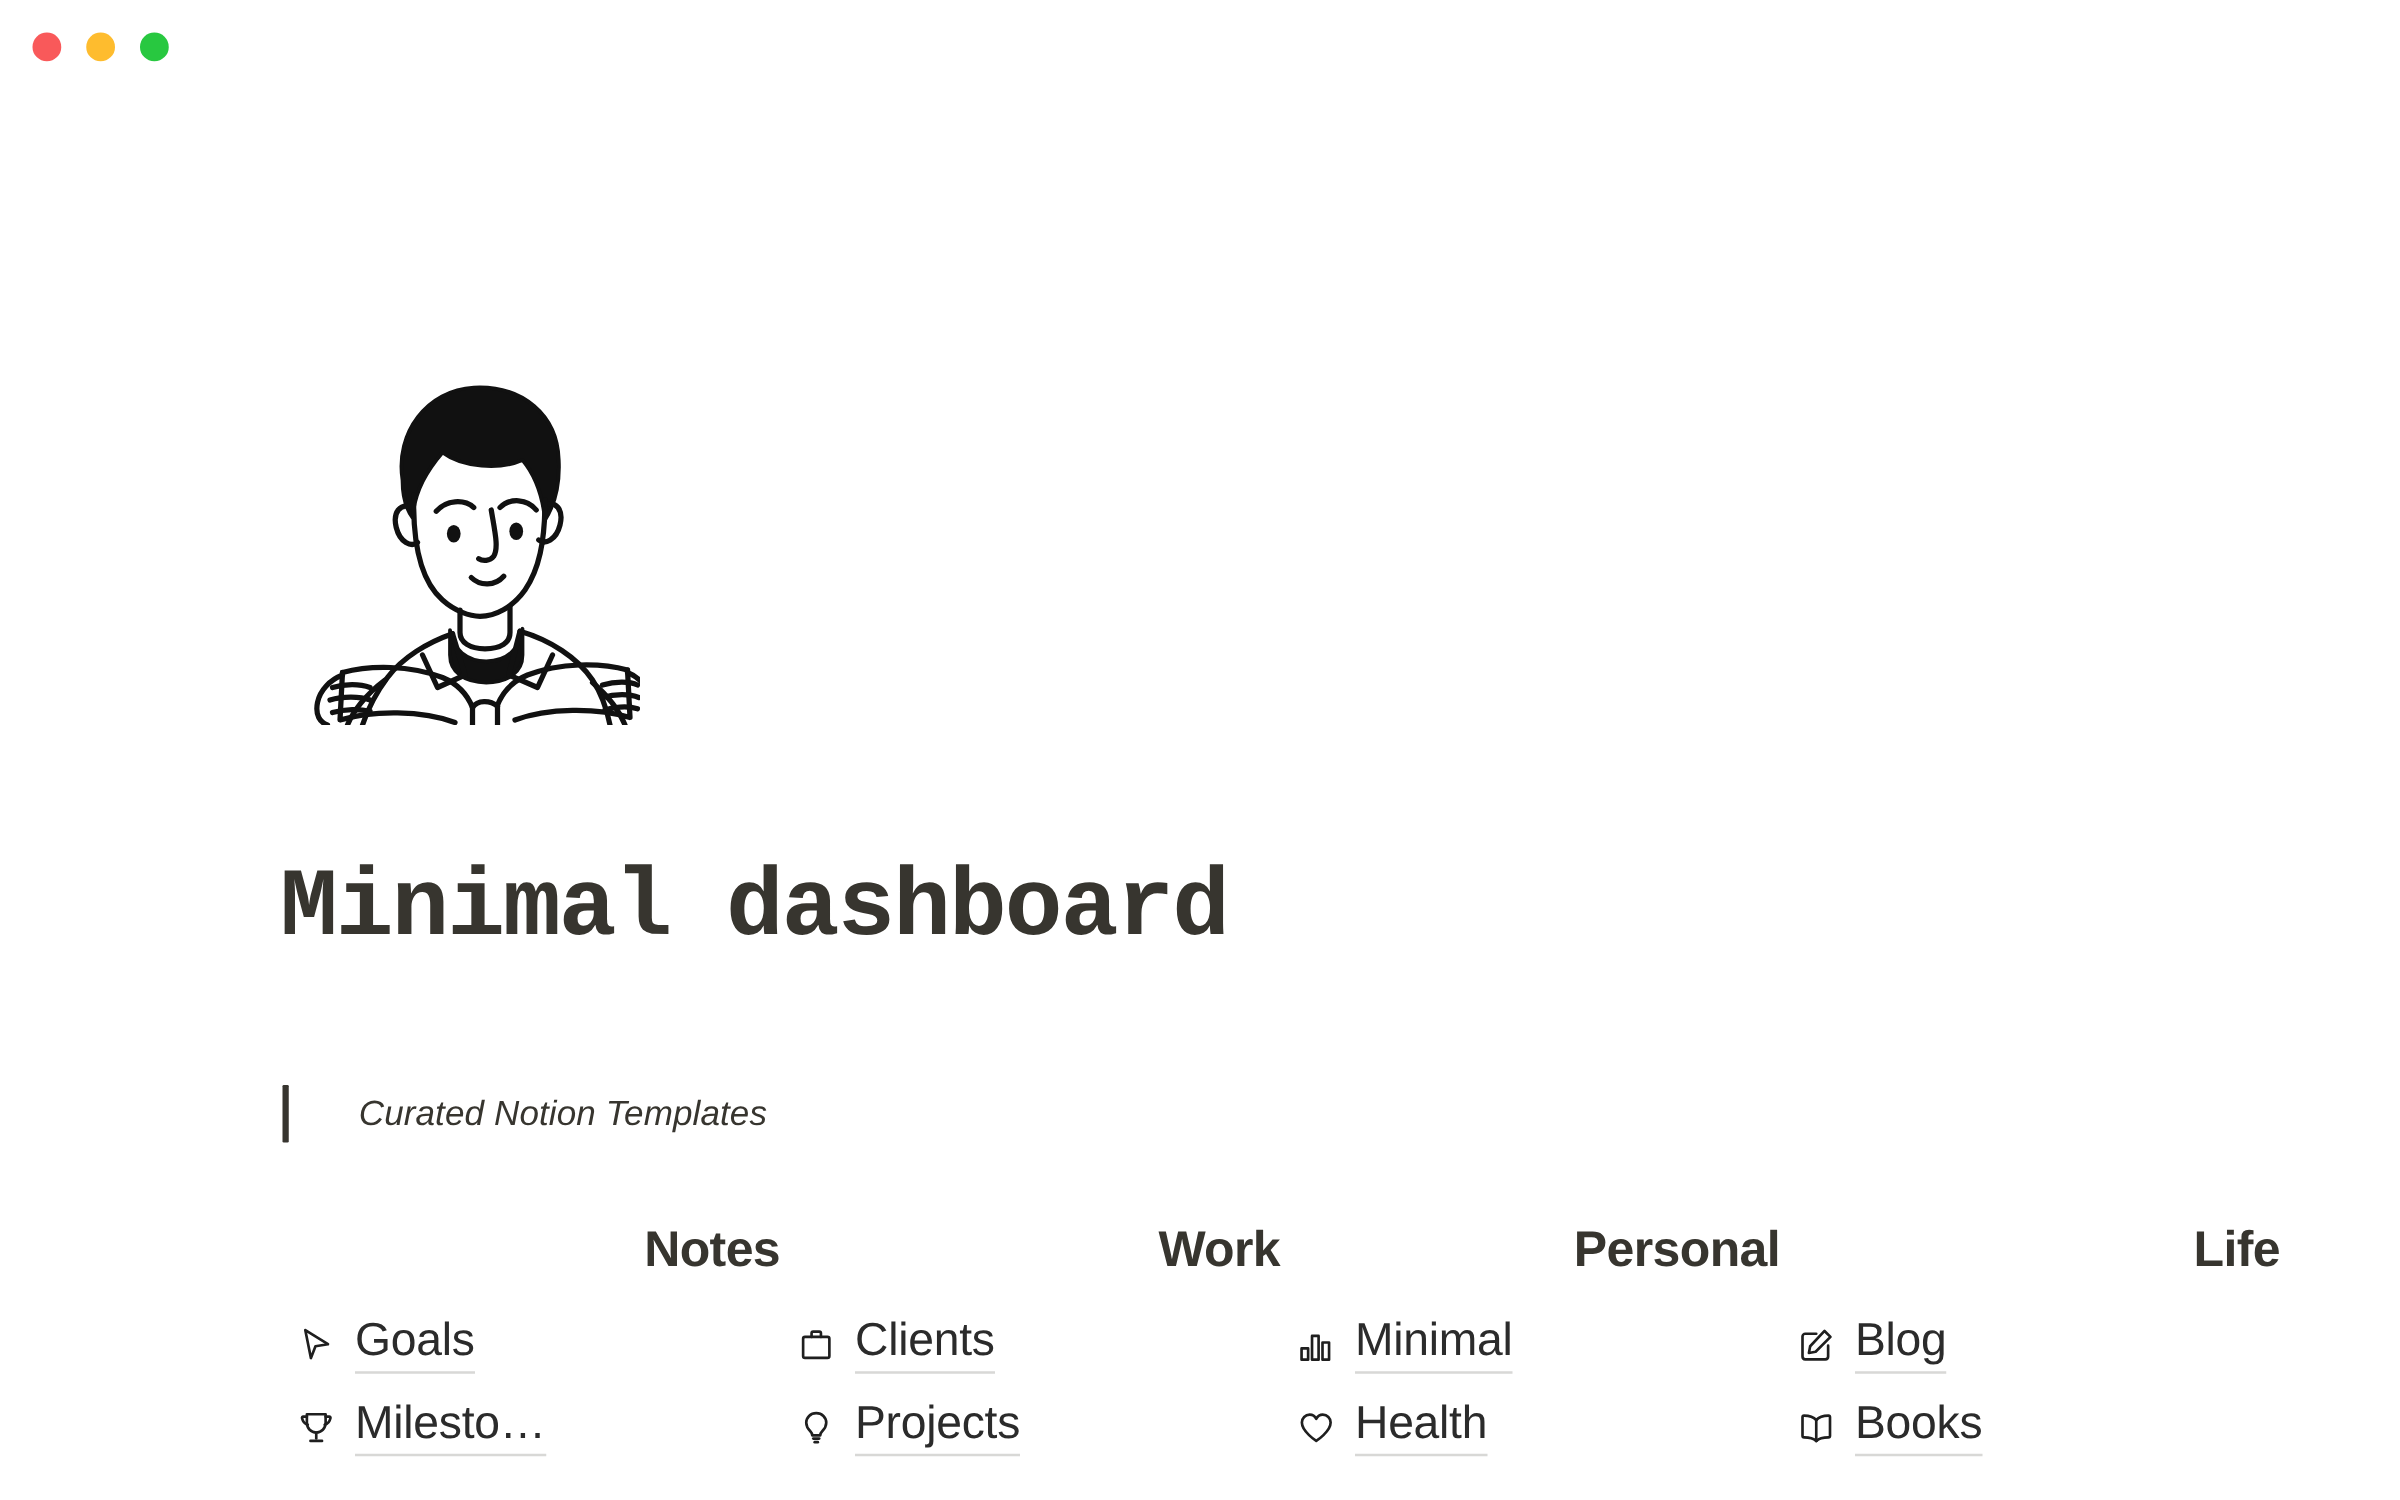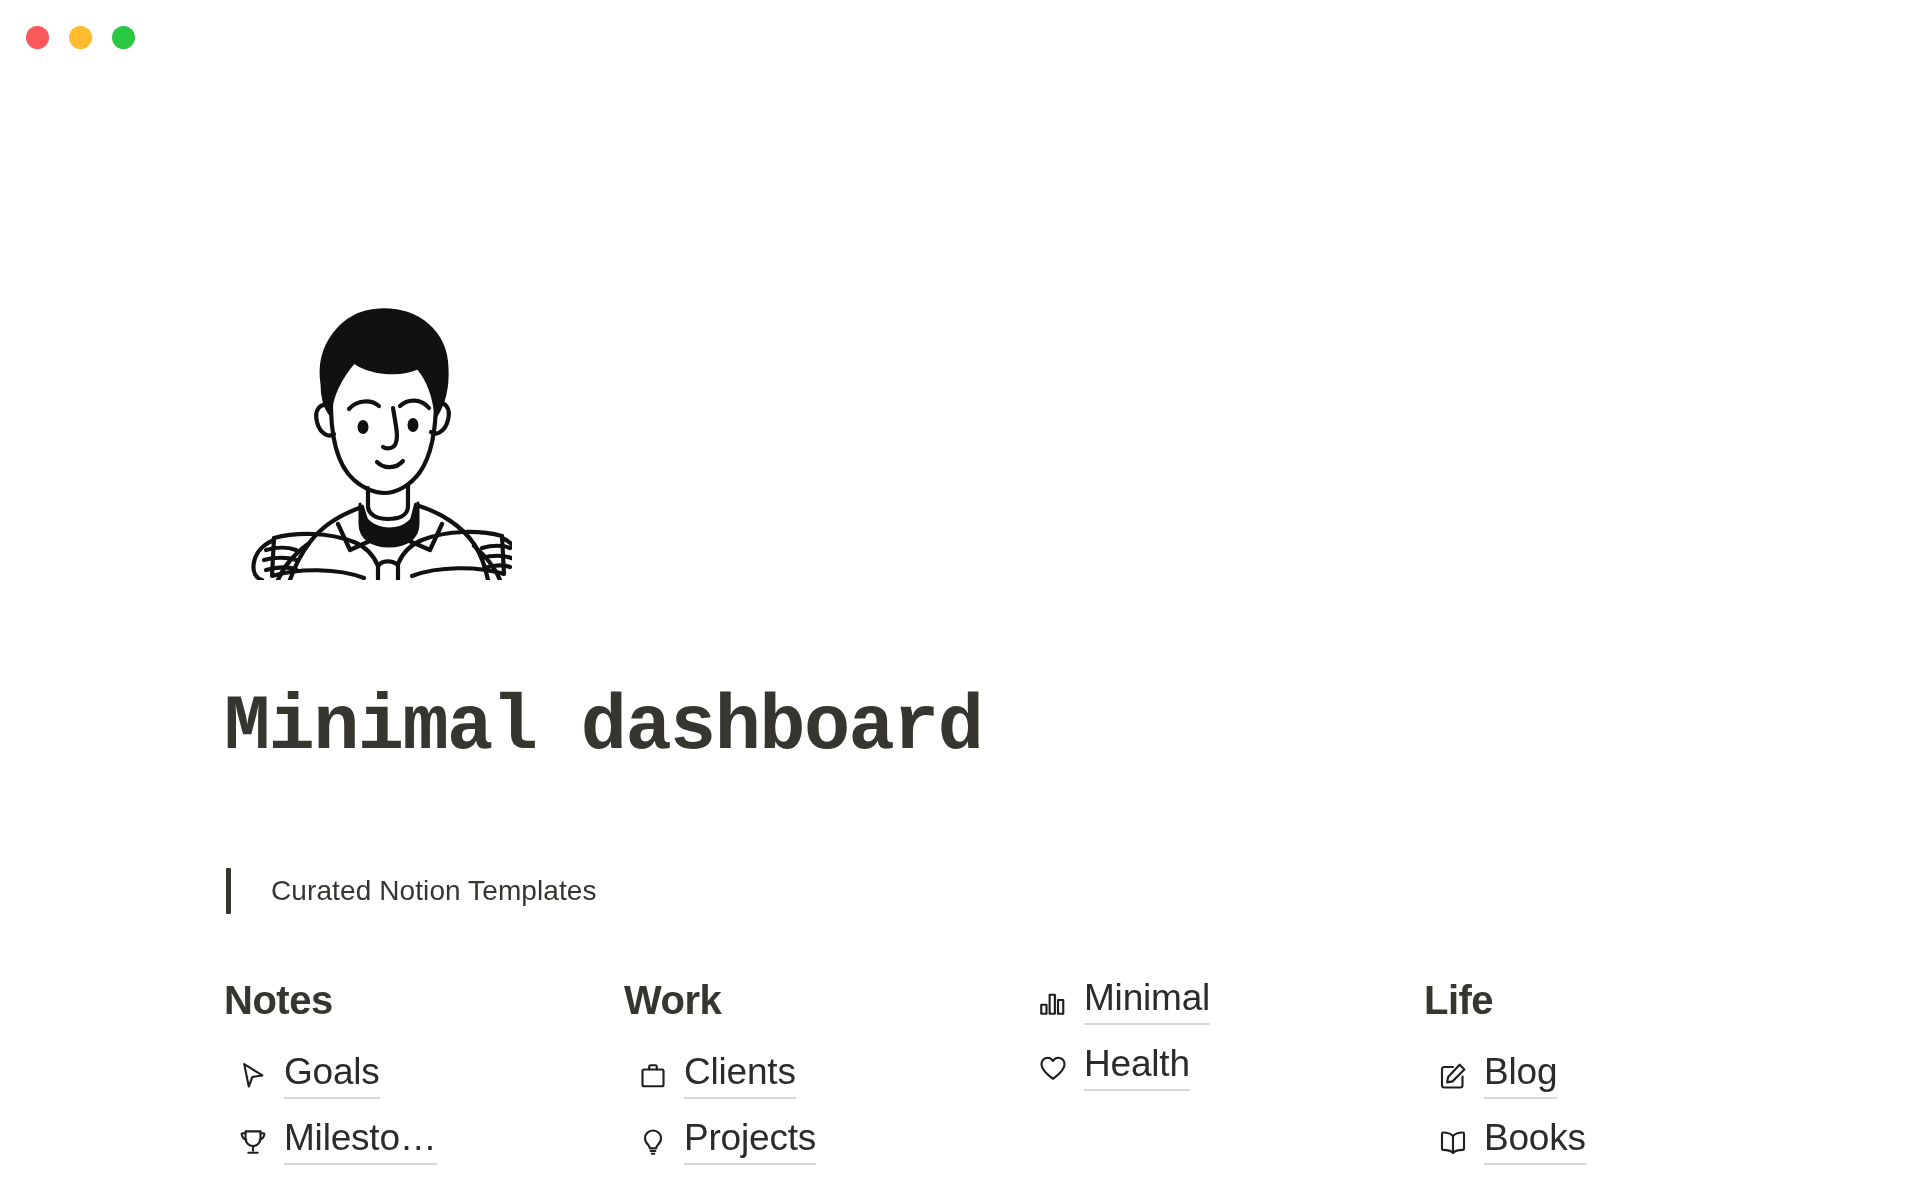--- a/index.html
+++ b/index.html
@@ -78,36 +78,37 @@
     height: 54px;
   }
   #quote-bar {
     width: 5px;
     height: 46px;
     background: #37352f;
     border-radius: 1px;
     flex: 0 0 auto;
   }
   #quote-text {
-    margin-left: 40px;
+    margin-left: 56px;
     font-size: 28px;
     color: #37352f;
     letter-spacing: 0.1px;
     white-space: nowrap;
+    font-style: italic;
   }
 
   
   #link-columns {
     position: absolute;
     left: 224px;
     top: 980px;
     width: 1620px;
     display: flex;
   }
-  .link-column { width: 400px; flex: 0 0 400px; }
+  .link-column { width: 400px; flex: 0 0 400px; text-align: right; }
 
   .column-heading {
     font-size: 40px;
     font-weight: bold;
     color: #37352f;
     letter-spacing: -0.5px;
     margin: 0 0 34px 0;
     line-height: 1;
     white-space: nowrap;
   }
@@ -267,20 +268,21 @@
             <path d="M12 2.8 C8.3 2.8 5.6 5.6 5.6 9 C5.6 11.4 6.9 13.1 8.2 14.4 C9 15.2 9.4 16 9.4 17 H14.6 C14.6 16 15 15.2 15.8 14.4 C17.1 13.1 18.4 11.4 18.4 9 C18.4 5.6 15.7 2.8 12 2.8 Z"></path>
             <path d="M10.1 19.1 H13.9"></path>
             <path d="M11 21.4 H13"></path>
           </svg>
         </span>
         <span class="link-label">Projects</span>
       </div>
     </div>
 
     <div class="link-column">
+      <div class="column-heading">Personal</div>
 
       <div class="link-row">
         <span class="link-icon">
           <svg width="30" height="30" viewBox="0 0 24 24" fill="none" stroke="currentColor" stroke-width="1.7" stroke-linejoin="round">
             <rect x="2.6" y="14.2" width="4.2" height="7.2"></rect>
             <rect x="9.3" y="6.2" width="4.2" height="15.2"></rect>
             <rect x="16" y="10.4" width="4.2" height="11"></rect>
           </svg>
         </span>
         <span class="link-label">Minimal</span>

